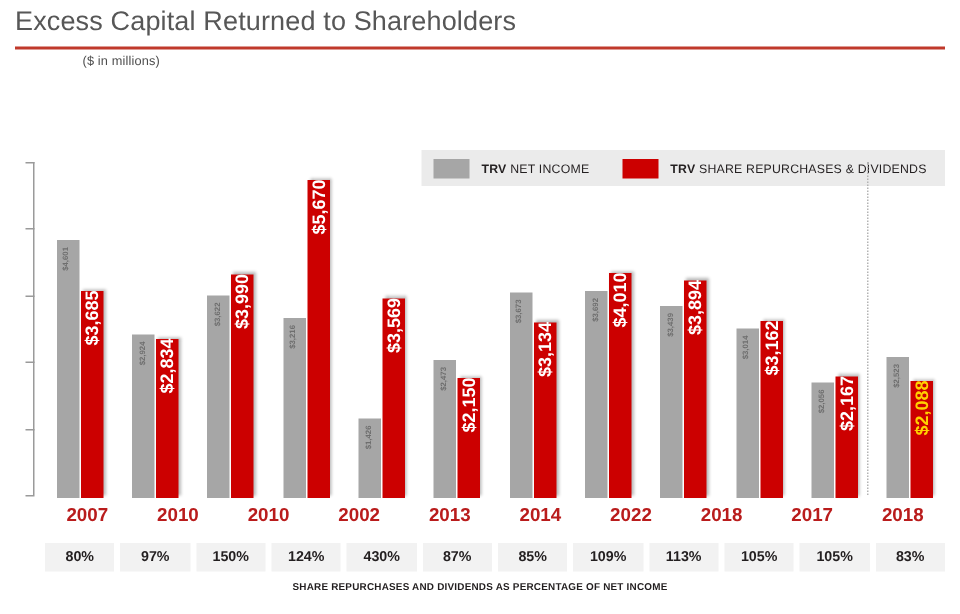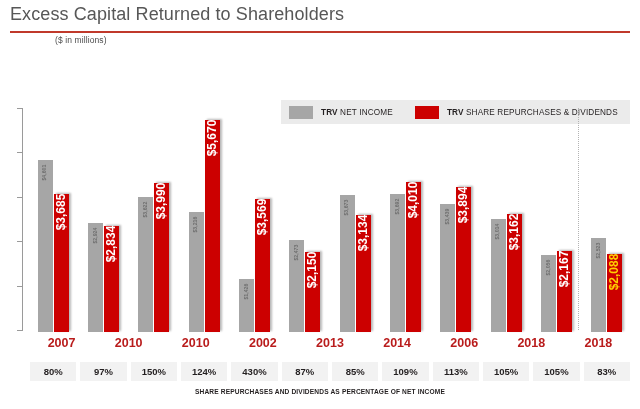--- a/index.html
+++ b/index.html
@@ -257,22 +257,23 @@
     </div>
 </div>
 
 <div id="years">
     <div class="year">2007</div>
     <div class="year">2010</div>
     <div class="year">2010</div>
     <div class="year">2002</div>
     <div class="year">2013</div>
     <div class="year">2014</div>
-    <div class="year">2006</div>
+    <div class="year">2022</div>
     <div class="year">2018</div>
+    <div class="year">2017</div>
     <div class="year">2018</div>
   </div>
 
 <div id="pcts">
     <div class="pct-cell">80%</div>
     <div class="pct-cell">97%</div>
     <div class="pct-cell">150%</div>
     <div class="pct-cell">124%</div>
     <div class="pct-cell">430%</div>
     <div class="pct-cell">87%</div>

